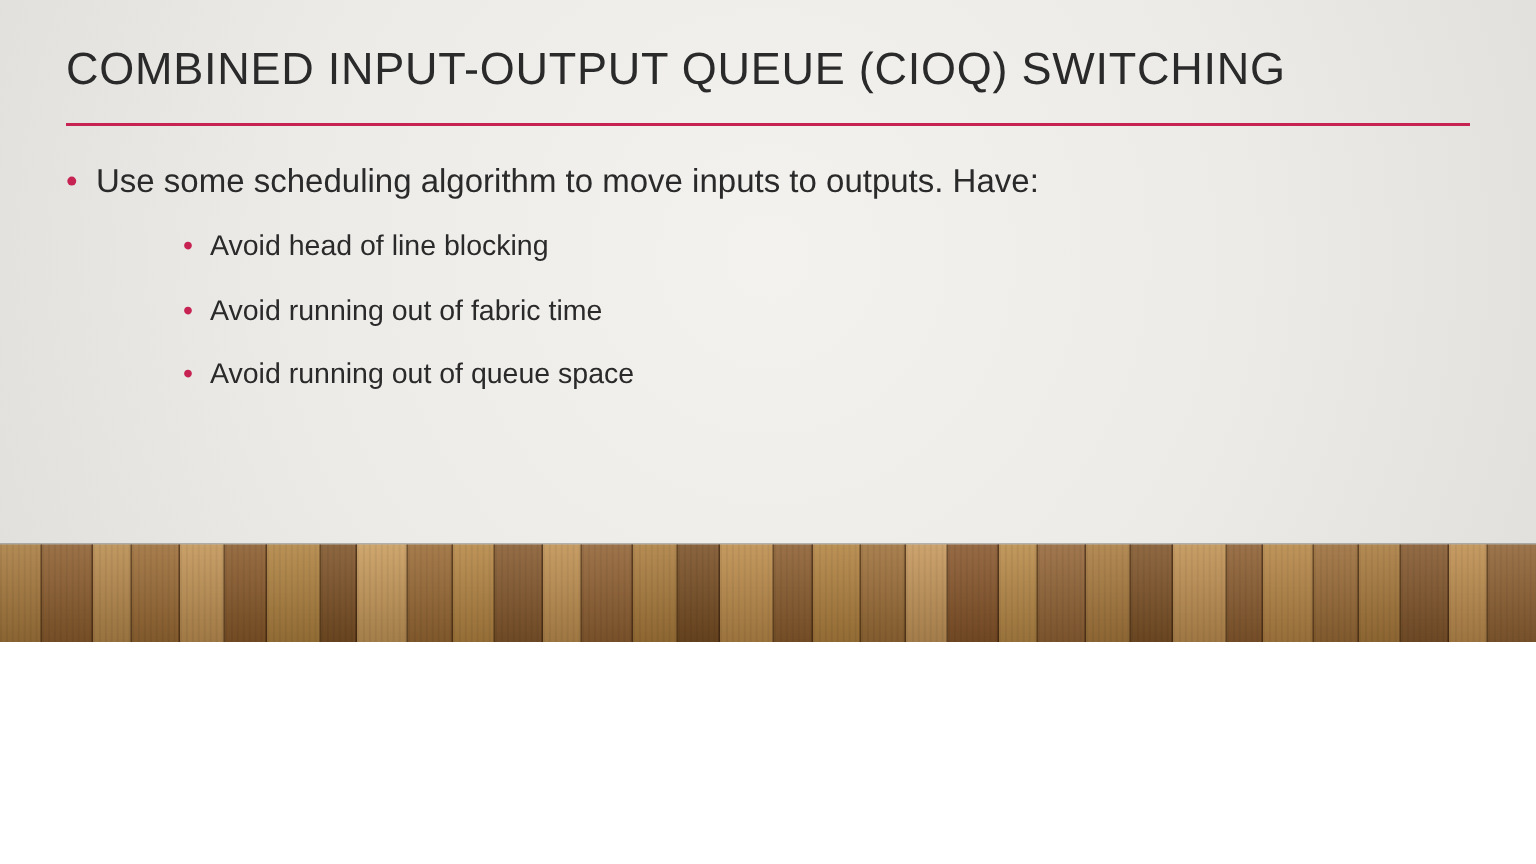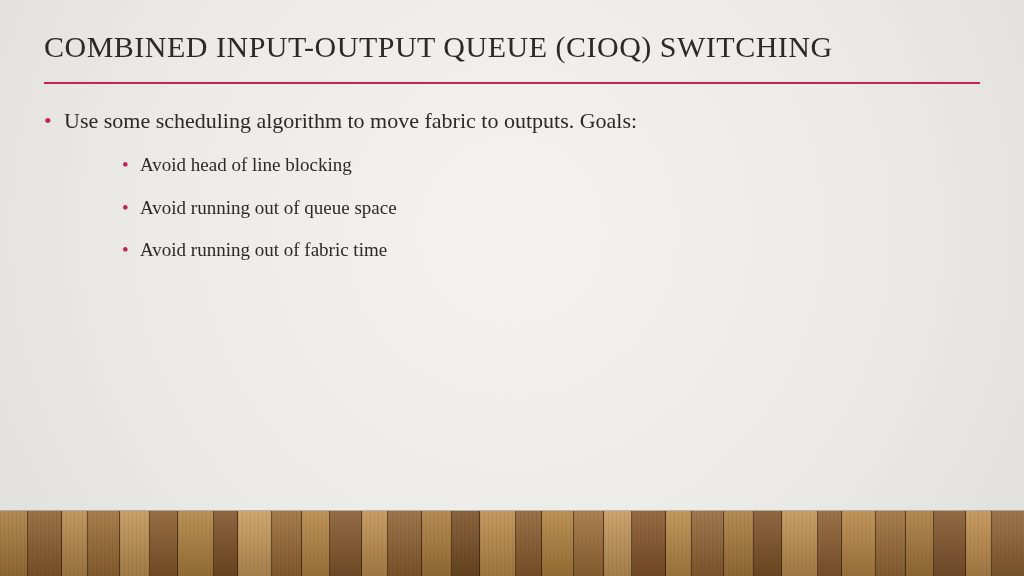--- a/index.html
+++ b/index.html
@@ -1,22 +1,21 @@
 <!DOCTYPE html>
 <html><head>
 <meta charset="utf-8">
 <style>
   * { margin: 0; padding: 0; box-sizing: border-box; }
   html, body { width: 1024px; height: 576px; overflow: hidden; font-family: "Gill Sans", "Gill Sans MT", "Segoe UI", sans-serif; }
   .slide {
     position: relative;
     width: 1024px;
-    height: 576px;
+    height: 428px;
     background: radial-gradient(circle at 50% 40%, #f4f2ef 0%, #ecebe8 55%, #e1dfdc 100%);
-    font-family: Liberation Serif, serif;
   }
   .floor {
     position: absolute;
     left: 0; right: 0; bottom: 0;
     height: 66px;
     display: flex;
     border-top: 1px solid rgba(0,0,0,0.25);
   }
   .plank {
     flex: 0 0 auto;
@@ -93,30 +92,30 @@
 </style>
 </head>
 <body>
 
 <div class="slide">
   <div class="content">
     <h1 class="title">COMBINED INPUT-OUTPUT QUEUE (CIOQ) SWITCHING</h1>
     <div class="rule"></div>
     <ul class="bullets">
       <li>
-        <span>Use some scheduling algorithm to move fabric to outputs. Goals:</span>
+        <span>Use some scheduling algorithm to move inputs to outputs. Have:</span>
         <ul class="sub">
           <li>
             <span>Avoid head of line blocking</span>
           </li>
           <li>
-            <span>Avoid running out of queue space</span>
+            <span>Avoid running out of fabric time</span>
           </li>
           <li>
-            <span>Avoid running out of fabric time</span>
+            <span>Avoid running out of queue space</span>
           </li>
         </ul>
       </li>
     </ul>
   </div>
   <div class="floor" id="floor">
       <div class="plank" style="width: 28px; background-color: rgb(168, 122, 61);"></div>
       <div class="plank" style="width: 34px; background-color: rgb(142, 94, 46);"></div>
       <div class="plank" style="width: 26px; background-color: rgb(184, 138, 76);"></div>
       <div class="plank" style="width: 32px; background-color: rgb(156, 108, 53);"></div>

